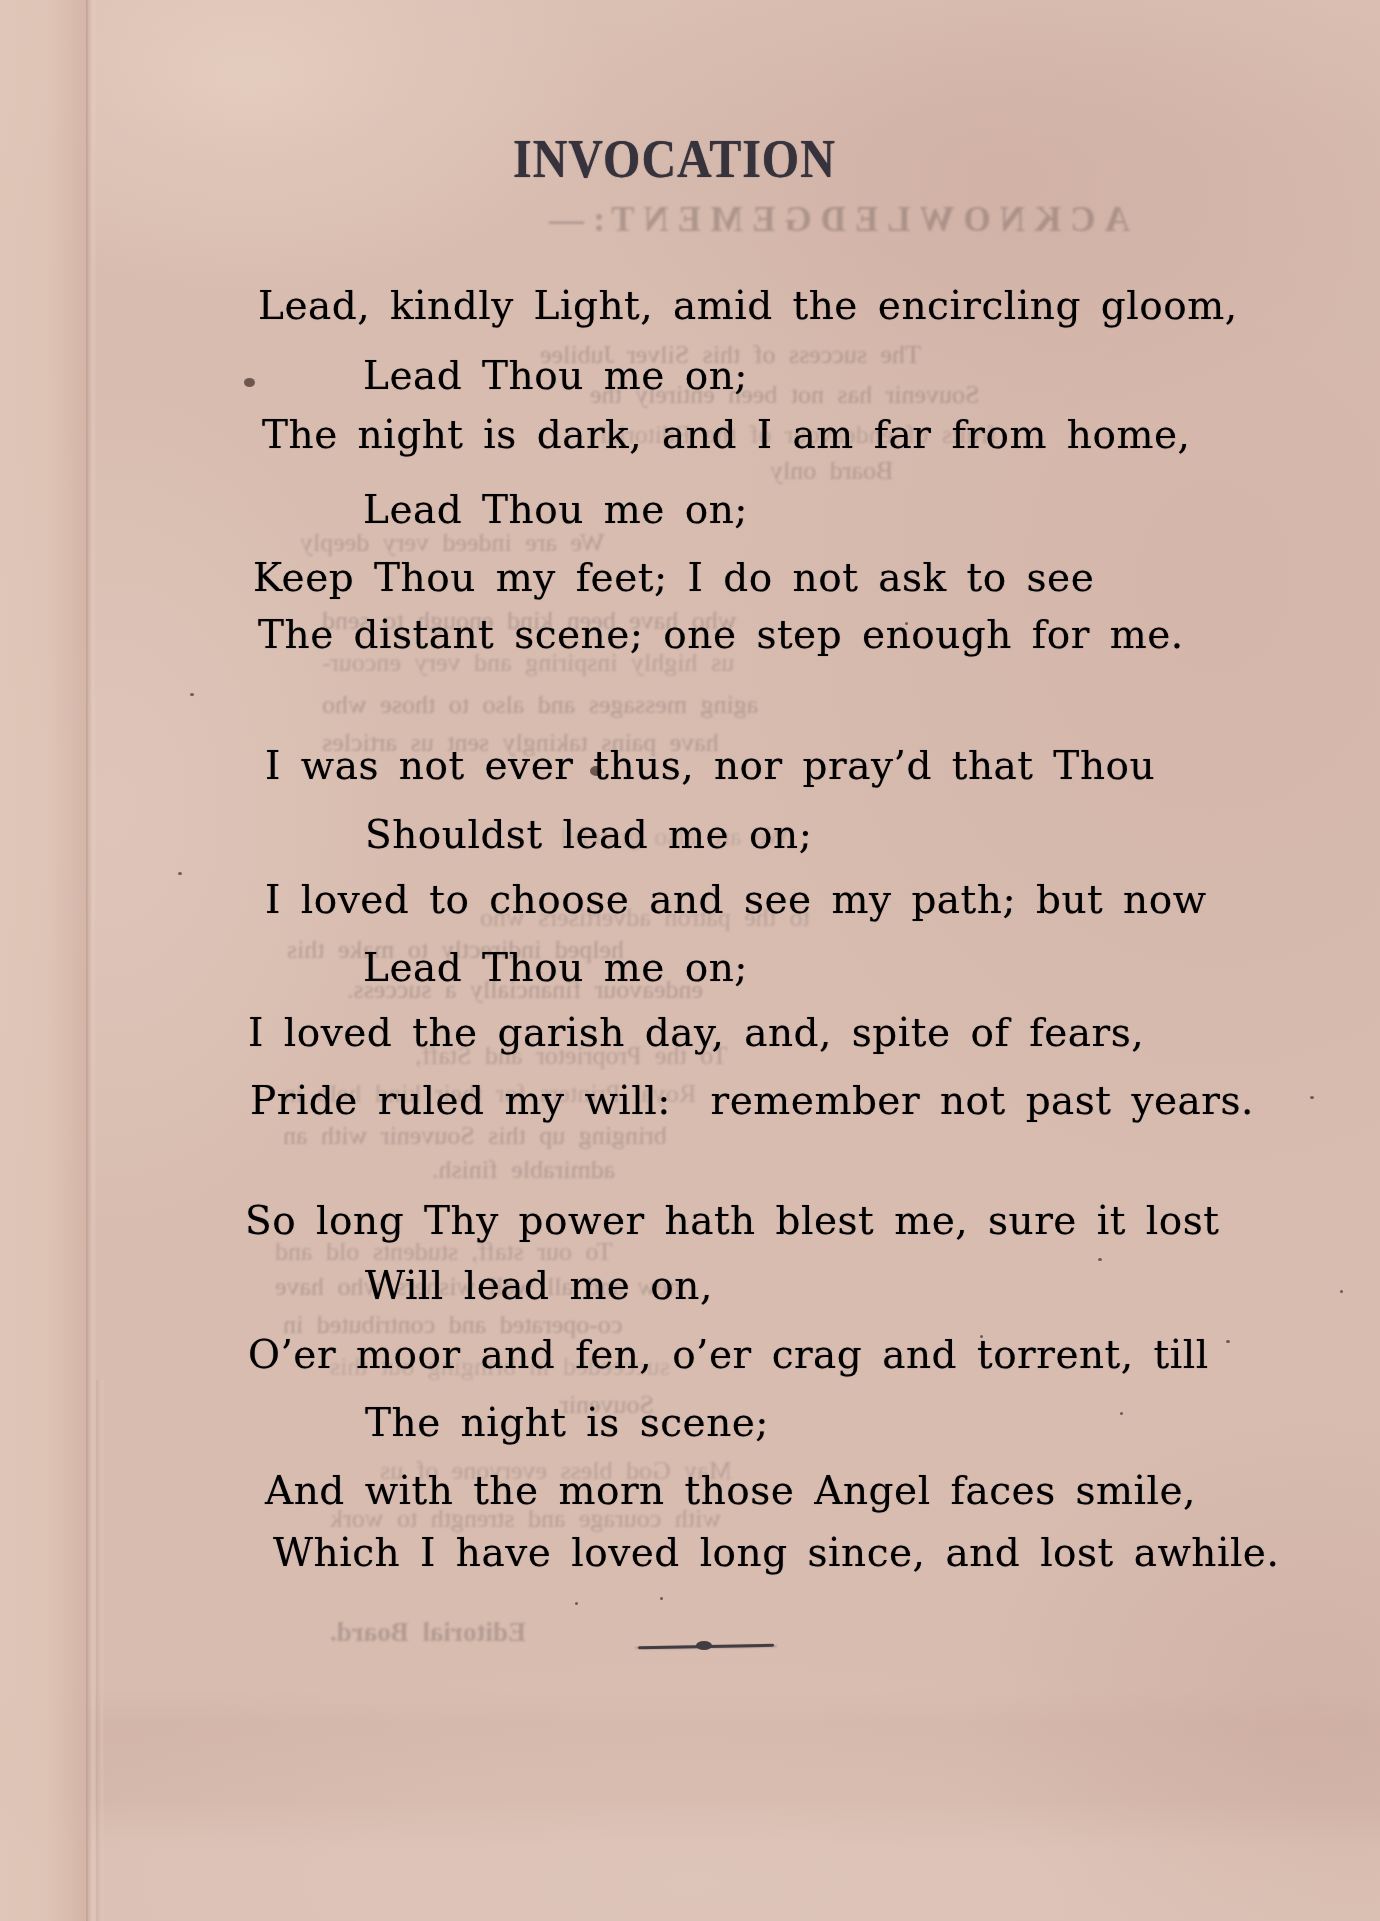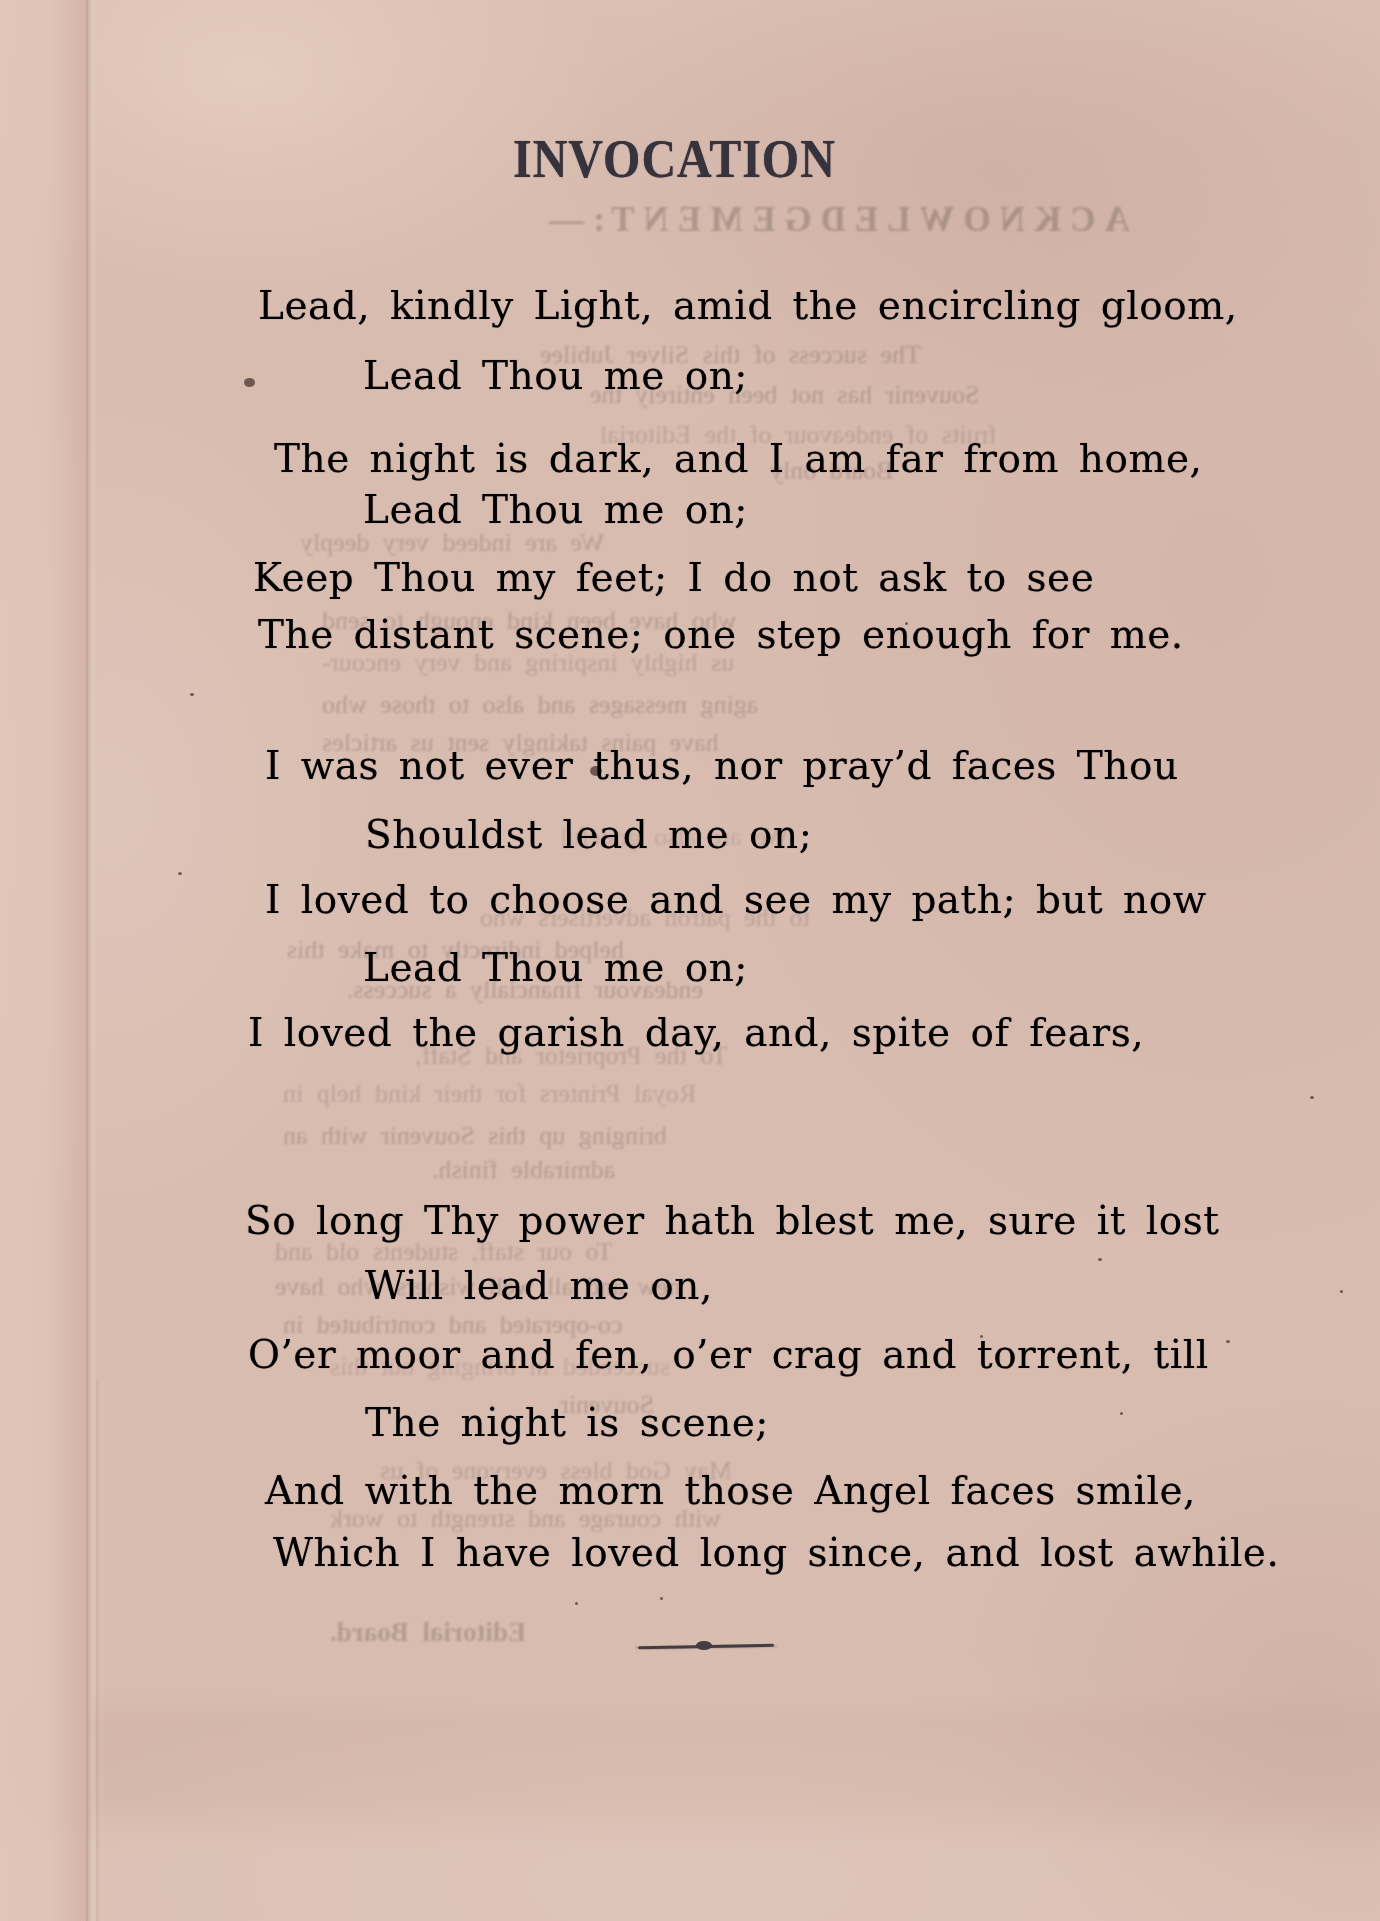--- a/index.html
+++ b/index.html
@@ -171,29 +171,30 @@
     <div class="speck" style="left: 1120px; top: 1412px; width: 3px; height: 3px;"></div>
     <div class="speck" style="left: 660px; top: 1597px; width: 3px; height: 3px;"></div>
     <div class="speck" style="left: 575px; top: 1602px; width: 3px; height: 3px;"></div>
   </div>
 
 <div class="page-title">INVOCATION</div>
 
 <div class="poem-layer" id="poem-layer">
     <div class="poem-line" style="left: 258px; top: 283px;">Lead, kindly Light, amid the encircling gloom,</div>
     <div class="poem-line" style="left: 363px; top: 353px;">Lead Thou me on;</div>
-    <div class="poem-line" style="left: 262px; top: 436px; margin-left: 12px;">The night is dark, and I am far from home,</div>
+    <div class="poem-line" style="left: 262px; top: 412px;">The night is dark, and I am far from home,</div>
     <div class="poem-line" style="left: 363px; top: 487px;">Lead Thou me on;</div>
     <div class="poem-line" style="left: 253px; top: 555px;">Keep Thou my feet; I do not ask to see</div>
     <div class="poem-line" style="left: 258px; top: 612px;">The distant scene; one step enough for me.</div>
-    <div class="poem-line" style="left: 265px; top: 743px;">I was not ever thus, nor pray’d faces Thou</div>
+    <div class="poem-line" style="left: 265px; top: 743px;">I was not ever thus, nor pray’d that Thou</div>
     <div class="poem-line" style="left: 365px; top: 812px;">Shouldst lead me on;</div>
     <div class="poem-line" style="left: 265px; top: 877px;">I loved to choose and see my path; but now</div>
     <div class="poem-line" style="left: 363px; top: 945px;">Lead Thou me on;</div>
     <div class="poem-line" style="left: 248px; top: 1010px;">I loved the garish day, and, spite of fears,</div>
+    <div class="poem-line" style="left: 250px; top: 1078px;">Pride ruled my will:  remember not past years.</div>
     <div class="poem-line" style="left: 245px; top: 1198px;">So long Thy power hath blest me, sure it lost</div>
     <div class="poem-line" style="left: 248px; top: 1332px;">O’er moor and fen, o’er crag and torrent, till</div>
     <div class="poem-line" style="left: 365px; top: 1263px;">Will lead me on,</div>
     <div class="poem-line" style="left: 365px; top: 1400px;">The night is scene;</div>
     <div class="poem-line" style="left: 265px; top: 1468px;">And with the morn those Angel faces smile,</div>
     <div class="poem-line" style="left: 273px; top: 1530px;">Which I have loved long since, and lost awhile.</div>
   </div>
 
 <div class="divider">
   <div class="rule"></div>

